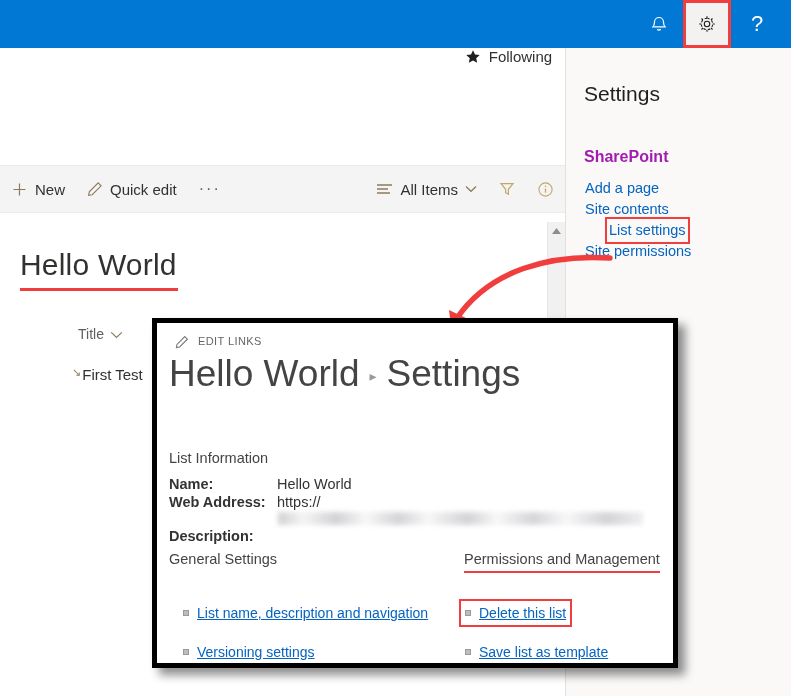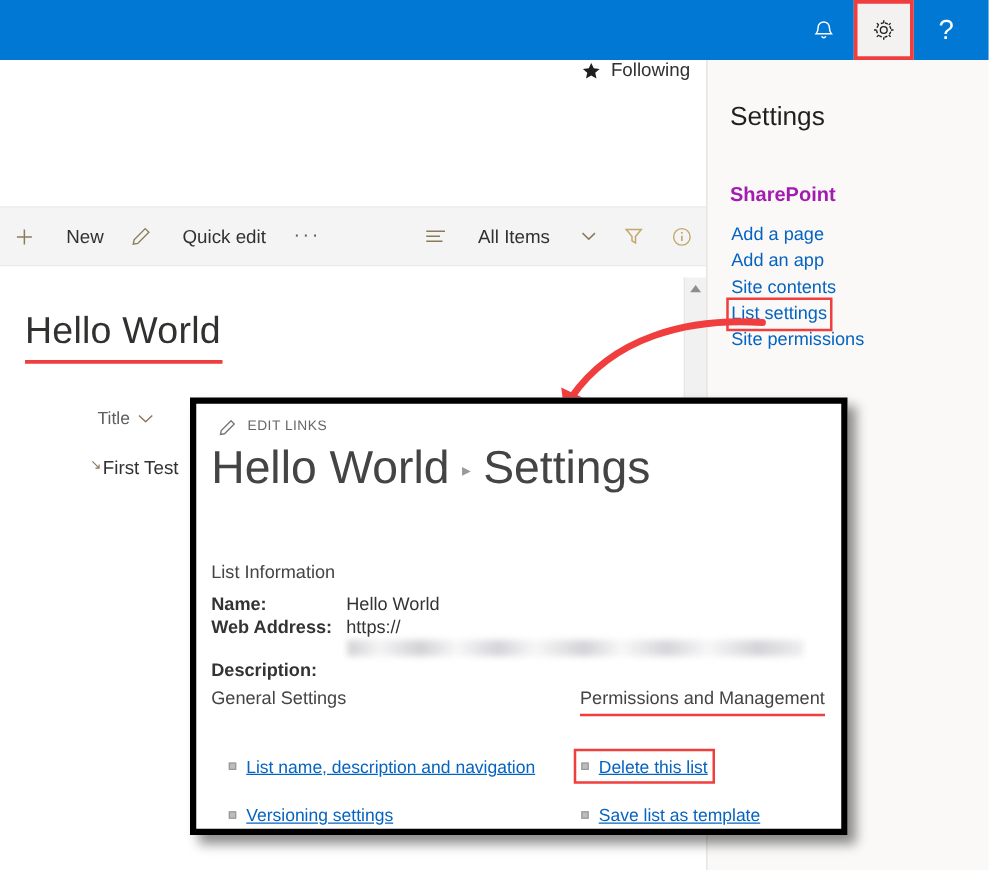--- a/index.html
+++ b/index.html
@@ -82,21 +82,21 @@
     border-top: 1px solid #edebe9;
     border-bottom: 1px solid #edebe9;
     display: flex;
     align-items: center;
     font-size: 15px;
     color: #323130;
   }
   .cmd {
     display: flex;
     align-items: center;
-    gap: 25px;
+    gap: 7px;
     padding: 0 11px;
     height: 44px;
     white-space: nowrap;
   }
   .cmd .glyph { color: #8a7b5c; display: flex; align-items: center; }
   #cmd-spacer { flex: 1 1 auto; }
   #cmd-ellipsis { letter-spacing: 2px; color: #605e5c; font-size: 16px; }
 
   
   #list-title {
@@ -195,20 +195,21 @@
     font-size: 14.5px;
     color: #0563c1;
     line-height: 21px;
     white-space: nowrap;
     padding: 0 1px;
   }
   .settings-link.highlighted {
     outline: 2px solid #f03e3e;
     outline-offset: 1px;
     width: max-content;
+    margin-left: 24px;
   }
   #settings-link-connect {
     position: absolute;
     left: 18px; top: 296px;
     font-size: 14.5px;
     color: #0563c1;
     white-space: nowrap;
   }
 
   
@@ -462,21 +463,20 @@
       </svg>
   </div>
   <div id="scroll-thumb"></div>
 </div>
 
 <div id="settings-panel">
   <div id="settings-heading">Settings</div>
   <div id="settings-group-title">SharePoint</div>
   <div id="settings-links">
     <a class="settings-link">Add a page</a>
-    <a class="settings-link">Add an app</a>
     <a class="settings-link">Site contents</a>
     <a class="settings-link highlighted">List settings</a>
     <a class="settings-link">Site permissions</a>
   </div>
   <a id="settings-link-connect">ok</a>
 </div>
 
 <svg id="annotation-arrow" viewBox="0 0 185 100">
   <path d="M180 18 C 120 14, 60 30, 27 78" stroke="#f03e3e" stroke-width="5.5" fill="none" stroke-linecap="round"></path>
   <path d="M22 94 L 19 70 L 40 80 Z" fill="#f03e3e"></path>

